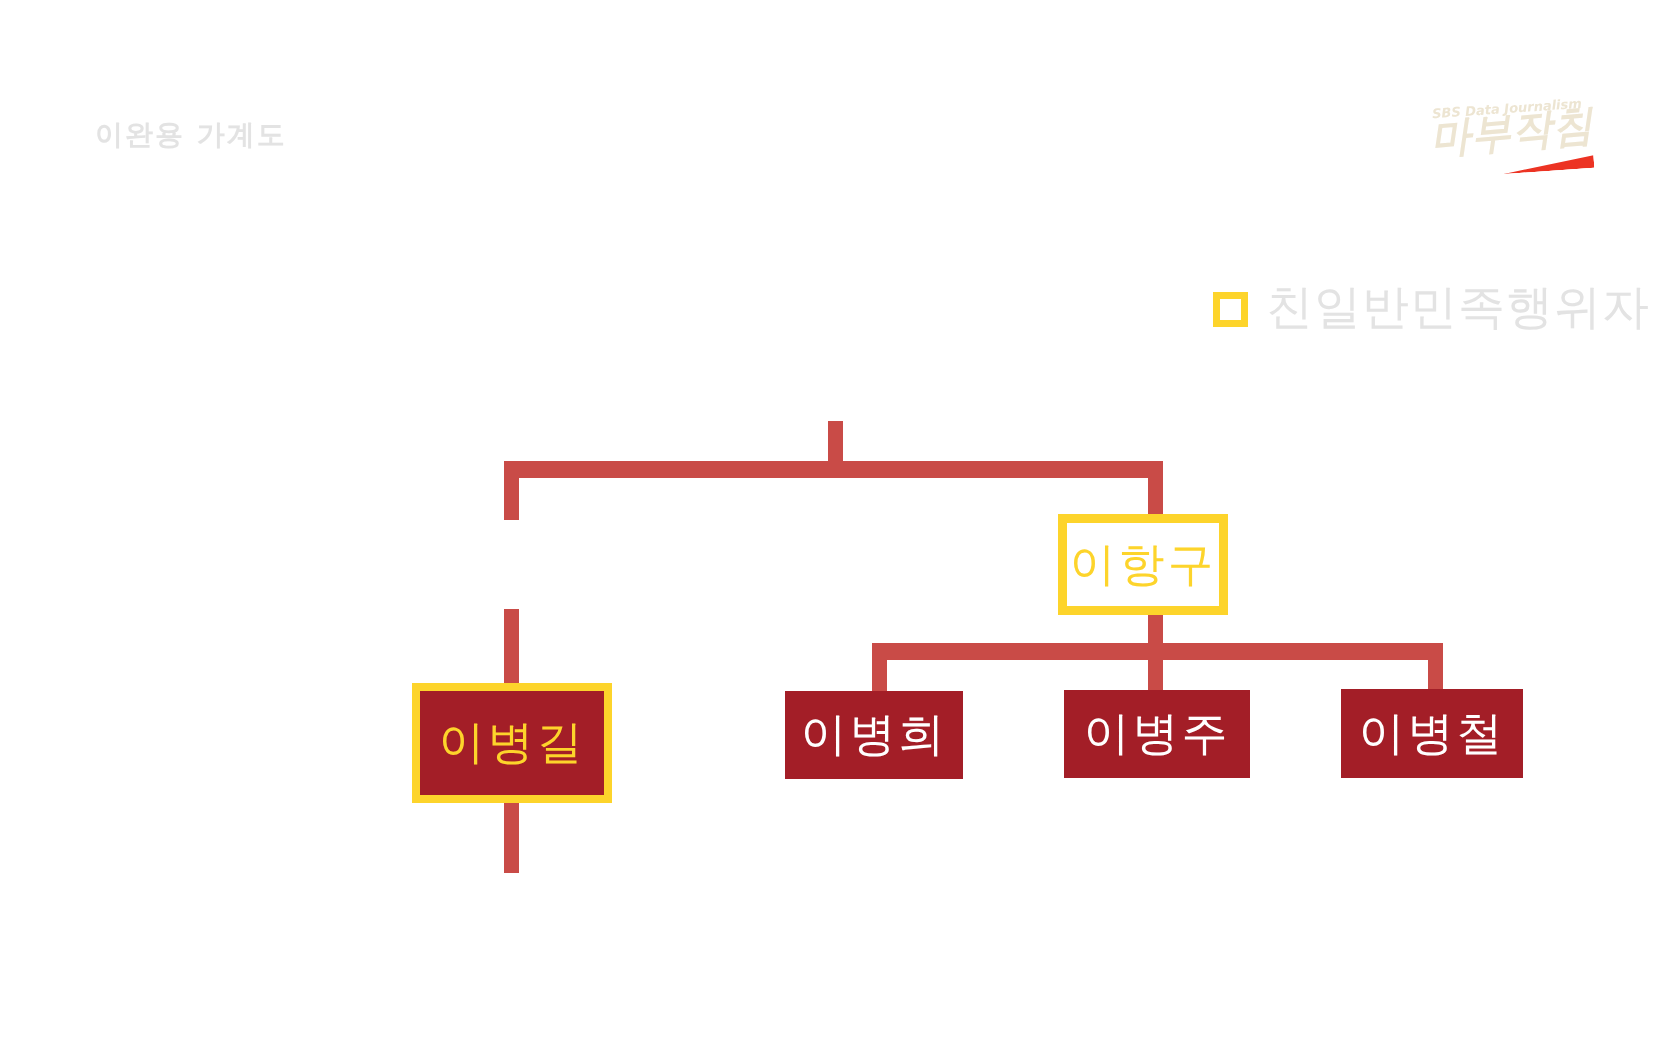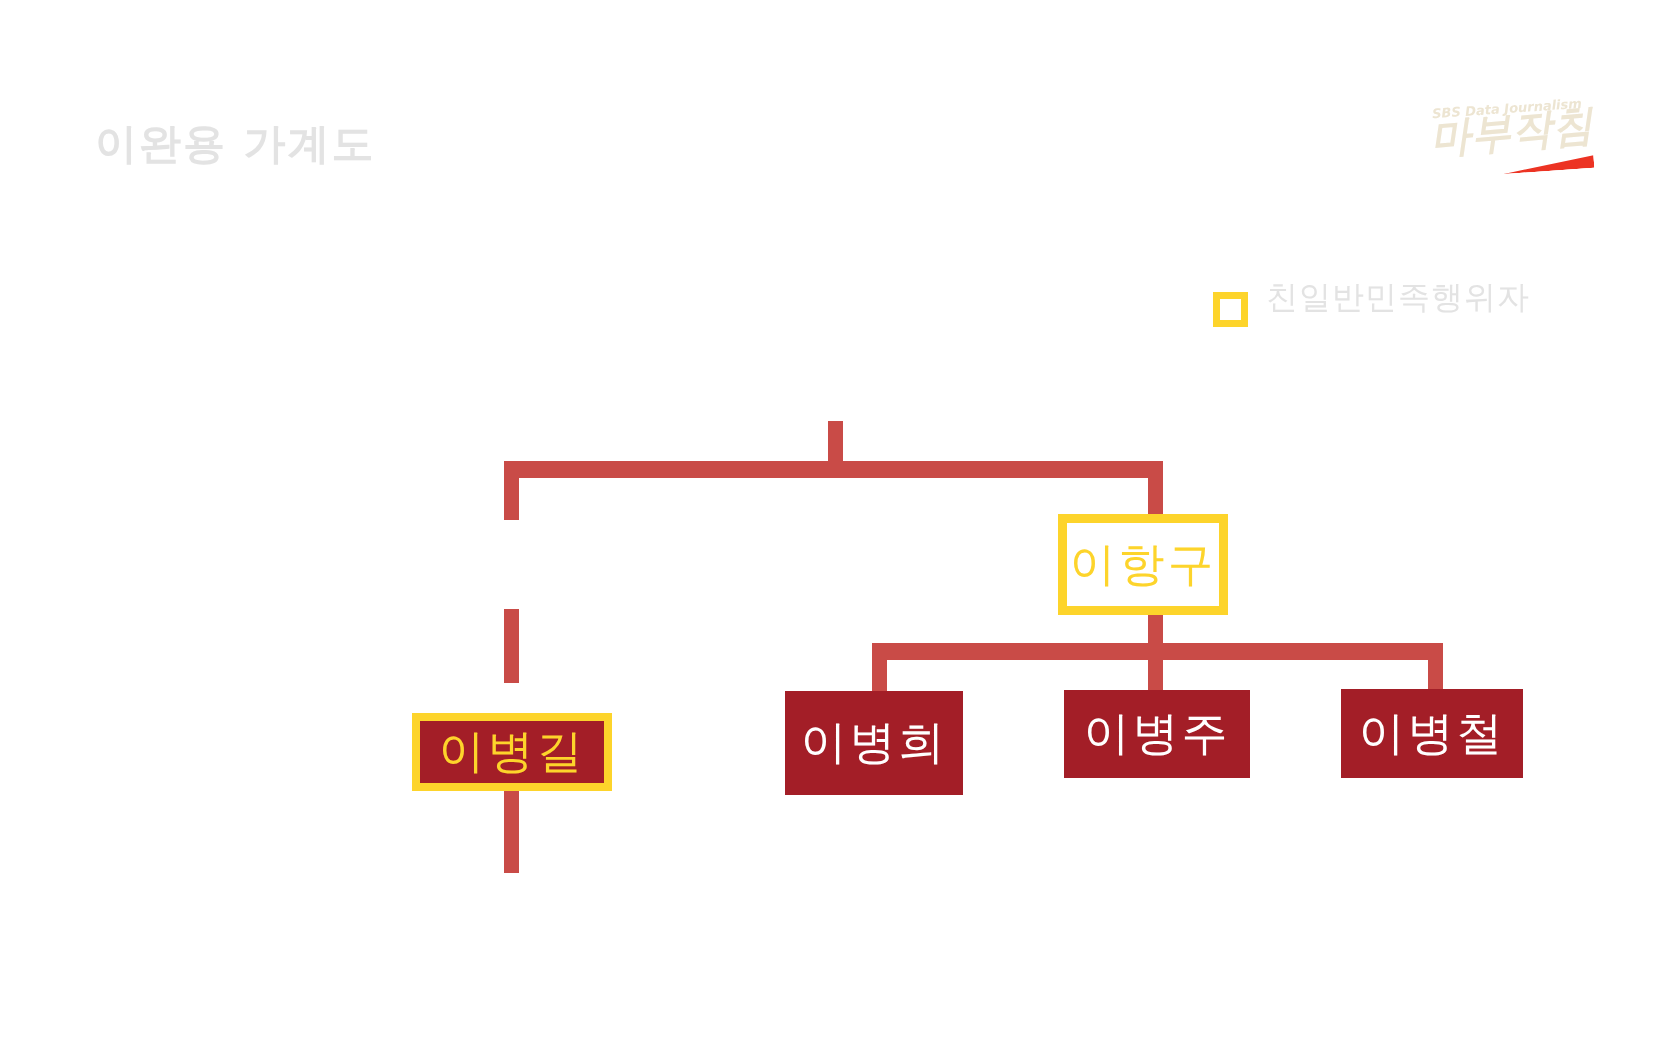--- a/index.html
+++ b/index.html
@@ -10,21 +10,21 @@
     background: #ffffff;
     overflow: hidden;
     font-family: "DejaVu Sans", "Liberation Sans", sans-serif;
   }
 
   
   .page-title {
     position: absolute;
     left: 95px;
     top: 116px;
-    font-size: 42px;
+    font-size: 28px;
     font-weight: bold;
     letter-spacing: 2px;
     color: var(--muted-text-gray, #E3E3E3);
     white-space: nowrap;
   }
 
   .logo { position: absolute; left: 1340px; top: 85px; width: 270px; height: 100px; }
   .logo-tagline {
     position: absolute;
     left: 92px; top: 16px;
@@ -61,21 +61,21 @@
   .legend-swatch {
     position: absolute;
     left: 0; top: 20px;
     width: 21px; height: 21px;
     background: #ffffff;
     border: 7px solid var(--highlight-yellow, #FDD42B);
   }
   .legend-label {
     position: absolute;
     left: 53px; top: 4px;
-    font-size: 32px;
+    font-size: 47px;
     letter-spacing: 1px;
     color: var(--muted-text-gray, #E3E3E3);
     white-space: nowrap;
   }
 
   
   .node {
     position: absolute;
     box-sizing: border-box;
     display: flex;
@@ -132,26 +132,26 @@
   <div class="conn" style="left:872px; top:643px; width:571px; height:17px;"></div>
   <div class="conn" style="left:872px; top:643px; width:15px; height:48px;"></div>
   <div class="conn" style="left:1428px; top:643px; width:15px; height:46px;"></div>
 
 
 
   <div class="node flag-white" style="left:1058px; top:514px; width:170px; height:101px;">
     <span>이항구</span>
   </div>
 
-  <div class="node flag-red" style="left:412px; top:713px; width:200px; height:78px;">
+  <div class="node flag-red" style="left:412px; top:683px; width:200px; height:120px;">
     <span>이병길</span>
   </div>
 
 
-  <div class="node solid-red" style="left:785px; top:691px; width:178px; height:104px;">
+  <div class="node solid-red" style="left:785px; top:691px; width:178px; height:88px;">
     <span>이병희</span>
   </div>
 
   <div class="node solid-red" style="left:1341px; top:689px; width:182px; height:89px;">
     <span>이병철</span>
   </div>
 
   <div class="node solid-red" style="left:1064px; top:690px; width:186px; height:88px;">
     <span>이병주</span>
   </div>

